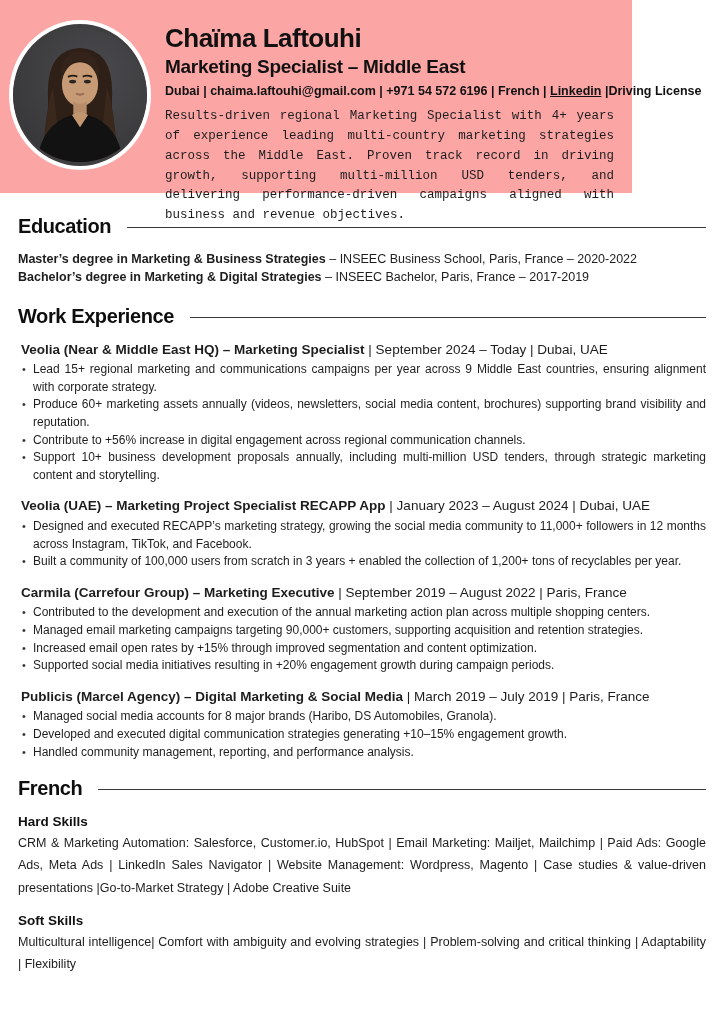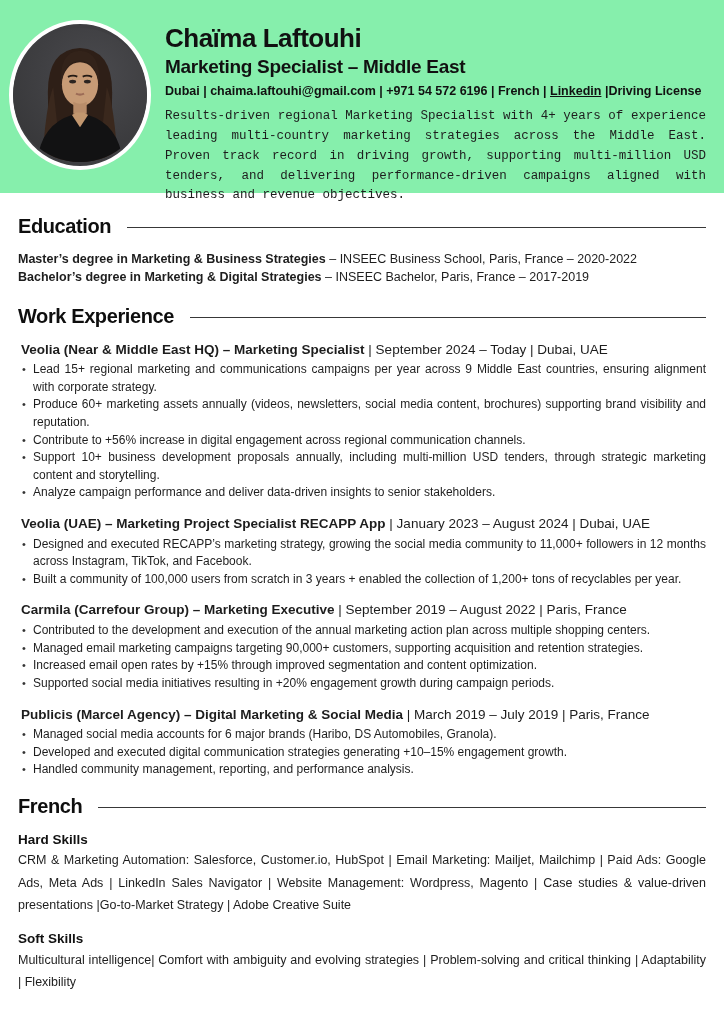--- a/index.html
+++ b/index.html
@@ -8,23 +8,23 @@
     min-height: 1024px;
     font-family: "Liberation Sans", "DejaVu Sans", sans-serif;
     color: #1b1b1b;
     overflow: hidden;
     position: relative;
   }
 
   
   .header {
     position: relative;
-    background: #86efac;
+    background: #fca5a5;
     height: 193px;
-    width: 724px;
+    width: 632px;
   }
   .avatar {
     position: absolute;
     left: 9px;
     top: 20px;
     width: 142px;
     height: 150px;
     border-radius: 50%;
     border: 4px solid #ffffff;
     overflow: hidden;
@@ -205,21 +205,20 @@
       <div class="rule"></div>
     </div>
 
     <div class="job">
       <div class="job-title"><span class="jt-bold">Veolia (Near &amp; Middle East HQ) –  Marketing Specialist</span><span> | September 2024 – Today | Dubai, UAE</span></div>
       <ul class="job-bullets">
         <li>Lead 15+ regional marketing and communications campaigns per year across 9 Middle East countries, ensuring alignment with corporate strategy.</li>
         <li>Produce 60+ marketing assets annually (videos, newsletters, social media content, brochures) supporting brand visibility and reputation.</li>
         <li>Contribute to +56% increase in digital engagement across regional communication channels.</li>
         <li>Support 10+ business development proposals annually, including multi-million USD tenders, through strategic marketing content and storytelling.</li>
-        <li>Analyze campaign performance and deliver data-driven insights to senior stakeholders.</li>
       </ul>
     </div>
 
     <div class="job">
       <div class="job-title"><span class="jt-bold">Veolia (UAE) – Marketing Project Specialist RECAPP App</span><span> | January 2023 – August 2024 | Dubai, UAE</span></div>
       <ul class="job-bullets">
         <li>Designed and executed RECAPP’s marketing strategy, growing the social media community to 11,000+ followers in 12 months across Instagram, TikTok, and Facebook.</li>
         <li>Built a community of 100,000 users from scratch in 3 years + enabled the collection of 1,200+ tons of recyclables per year.</li>
       </ul>
     </div>
@@ -230,21 +229,21 @@
         <li>Contributed to the development and execution of the annual marketing action plan across multiple shopping centers.</li>
         <li>Managed email marketing campaigns targeting 90,000+ customers, supporting acquisition and retention strategies.</li>
         <li>Increased email open rates by +15% through improved segmentation and content optimization.</li>
         <li>Supported social media initiatives resulting in +20% engagement growth during campaign periods.</li>
       </ul>
     </div>
 
     <div class="job">
       <div class="job-title"><span class="jt-bold">Publicis (Marcel Agency) – Digital Marketing &amp; Social Media</span><span> | March 2019 – July 2019 | Paris, France</span></div>
       <ul class="job-bullets">
-        <li>Managed social media accounts for 6 major brands (Haribo, DS Automobiles, Granola).</li>
+        <li>Managed social media accounts for 8 major brands (Haribo, DS Automobiles, Granola).</li>
         <li>Developed and executed digital communication strategies generating +10–15% engagement growth.</li>
         <li>Handled community management, reporting, and performance analysis.</li>
       </ul>
     </div>
   </div>
 
   <div class="sec-skills">
     <div class="section-heading">
       <h2>French</h2>
       <div class="rule"></div>

